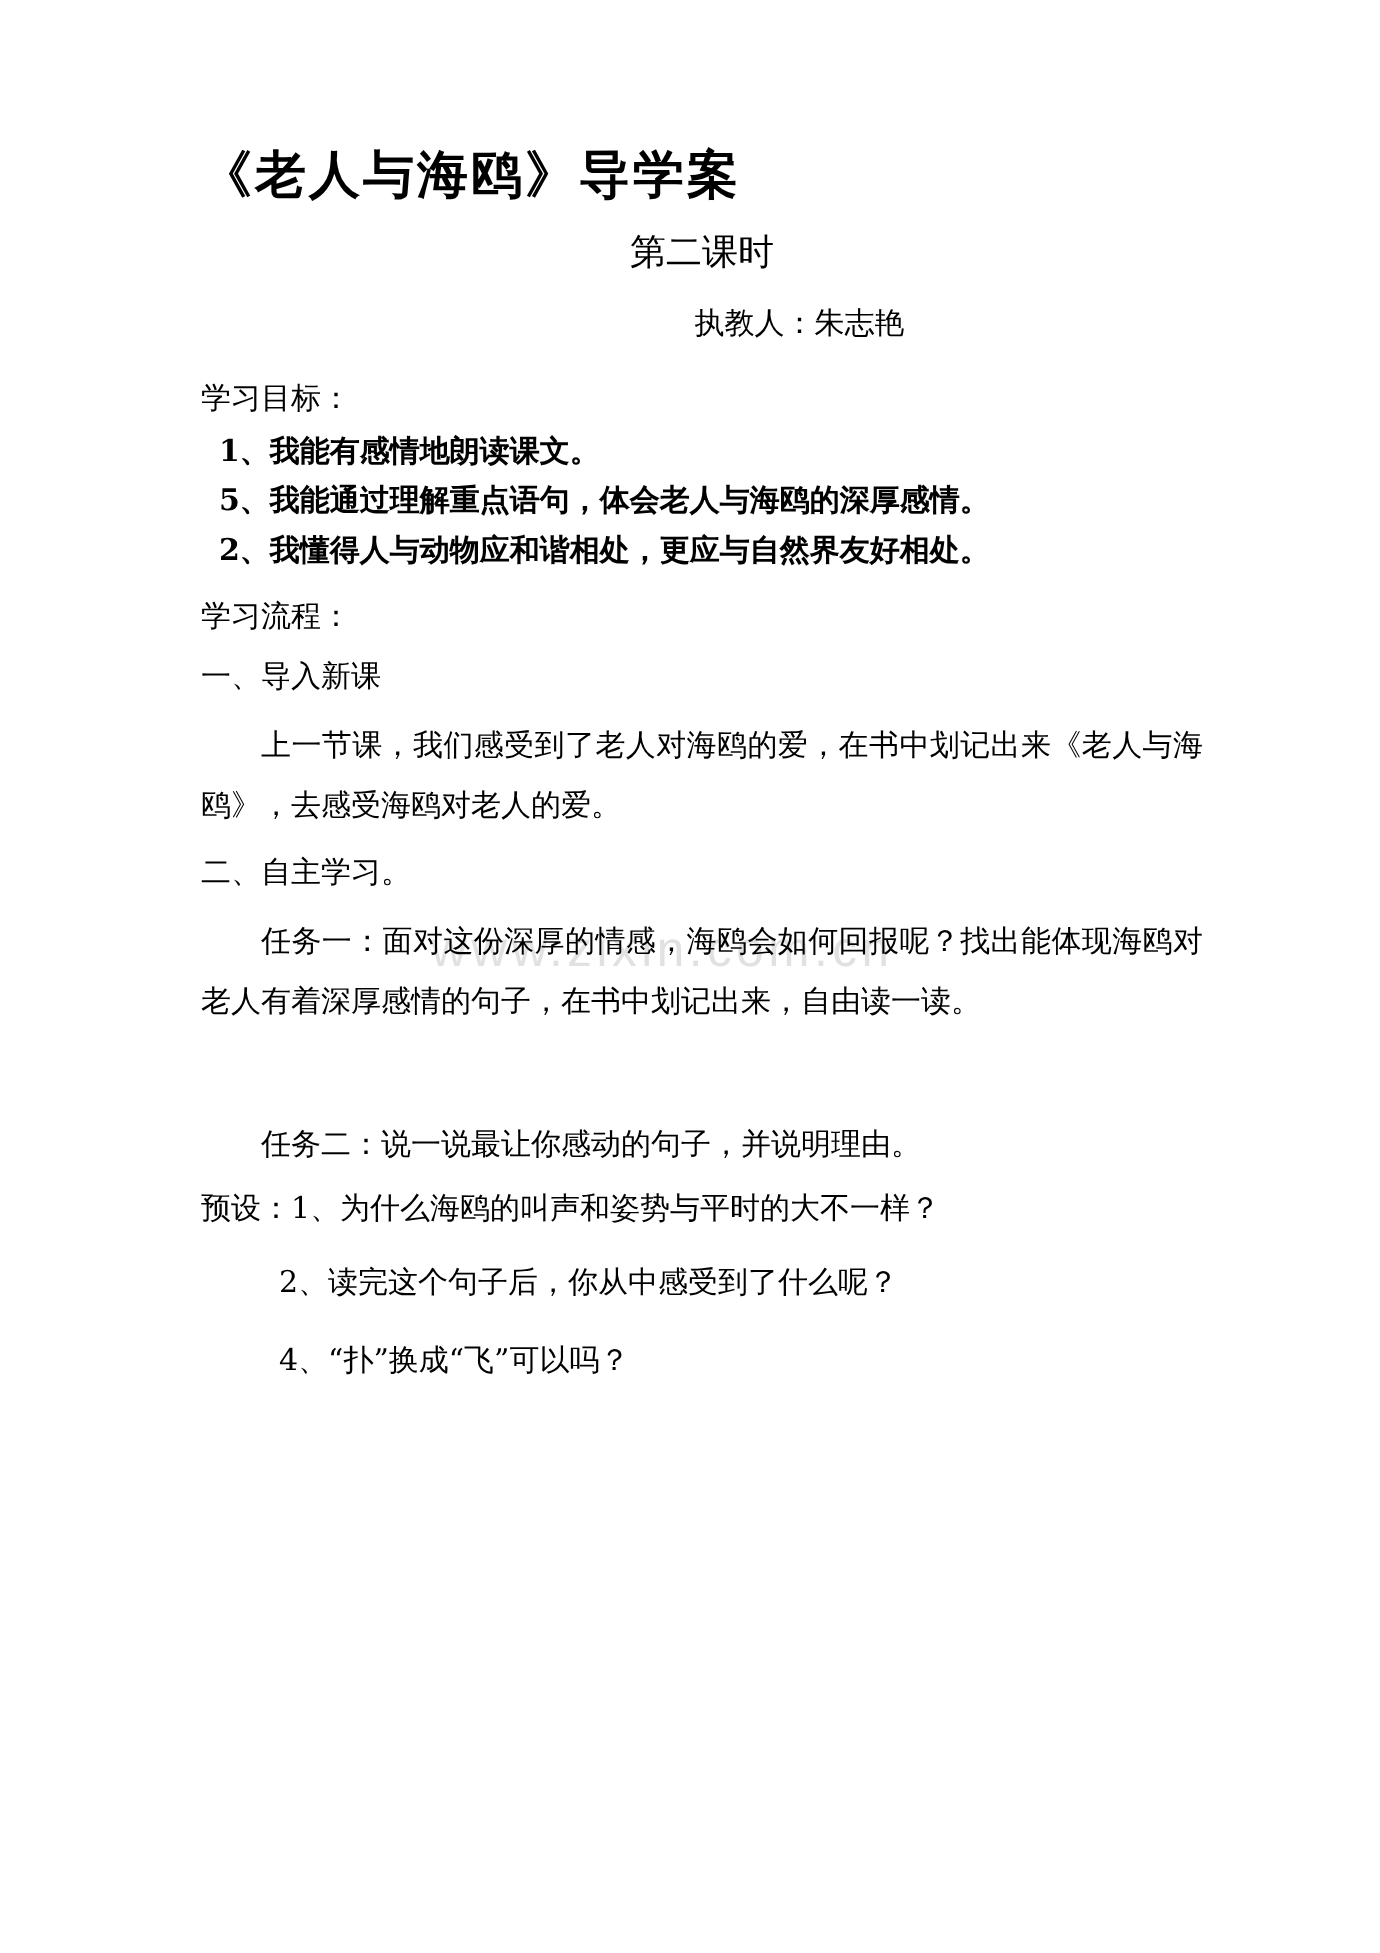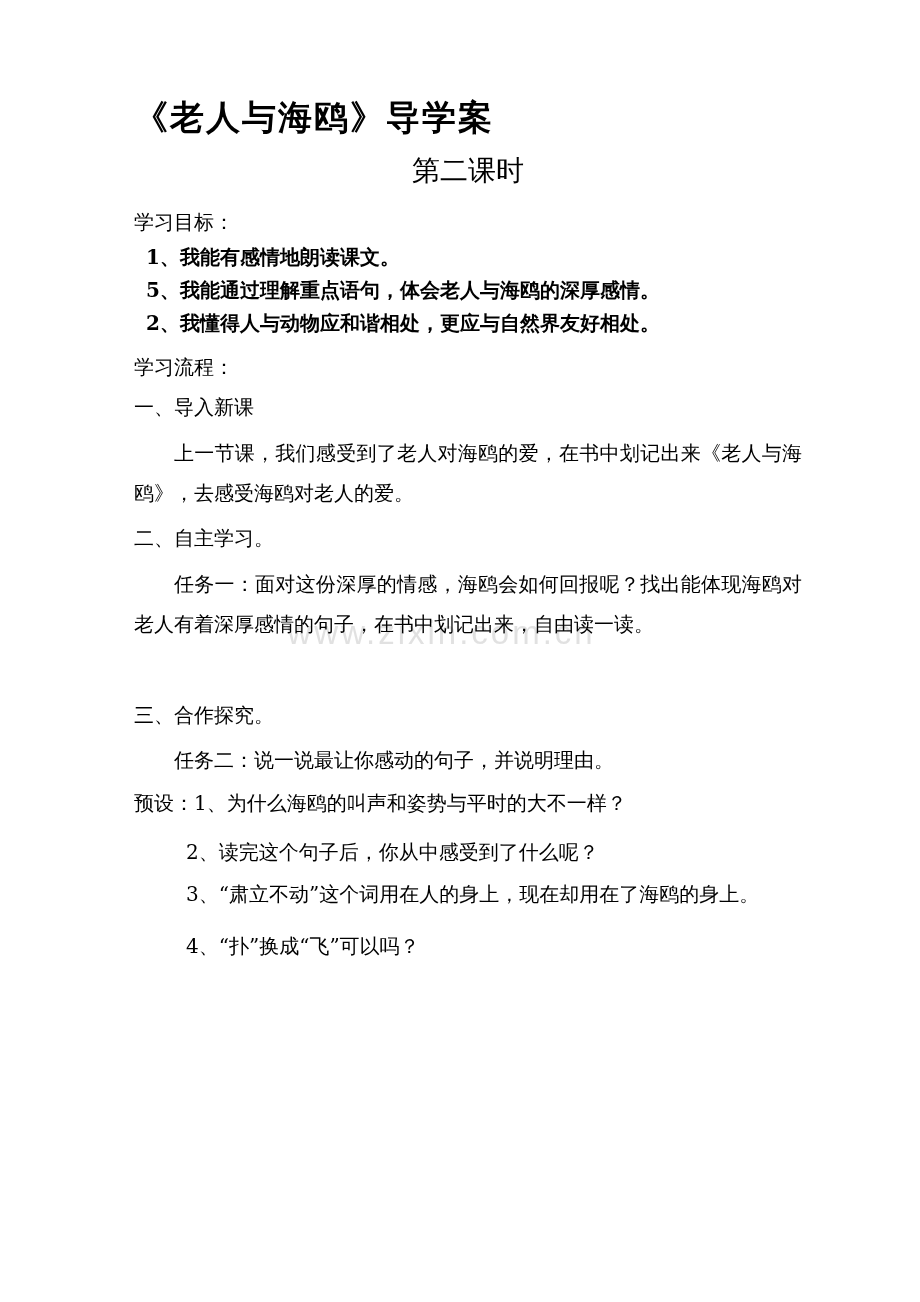--- a/index.html
+++ b/index.html
@@ -45,21 +45,21 @@
   }
   .doc-title {
     font-size: 34px;
     font-weight: bold;
     letter-spacing: 2px;
     margin: 0 0 14px 0;
     line-height: 1.25;
   }
   .doc-subtitle {
     text-align: center;
-    font-size: 28px;
+    font-size: 24px;
     margin: 12px 0 18px 0;
     line-height: 1.3;
   }
   .teacher-line {
     text-align: center;
     font-size: 20px;
     margin: 0 0 22px 0;
     padding-left: 130px;
     line-height: 1.3;
   }
@@ -114,44 +114,43 @@
 <div class="page">
 
   <div class="watermark">www.zixin.com.cn</div>
 
   <div class="content">
 
     <h1 class="doc-title">《老人与海鸥》导学案</h1>
 
     <div class="doc-subtitle">第二课时</div>
 
+    <div class="teacher-line">执教人：朱志艳</div>
 
     <div class="section-head">学习目标：</div>
 
     <div class="goal">1、我能有感情地朗读课文。</div>
     <div class="goal">5、我能通过理解重点语句，体会老人与海鸥的深厚感情。</div>
     <div class="goal">2、我懂得人与动物应和谐相处，更应与自然界友好相处。</div>
 
     <div class="flow-head">学习流程：</div>
 
     <div class="num-head">一、导入新课</div>
     <div class="para">上一节课，我们感受到了老人对海鸥的爱，在书中划记出来《老人与海鸥》，去感受海鸥对老人的爱。</div>
 
     <div class="num-head">二、自主学习。</div>
     <div class="para">任务一：面对这份深厚的情感，海鸥会如何回报呢？找出能体现海鸥对老人有着深厚感情的句子，在书中划记出来，自由读一读。</div>
 
     <div class="spacer-lg"></div>
 
-    <div class="num-head">三、合作探究。</div>
     <div class="para-tight">任务二：说一说最让你感动的句子，并说明理由。</div>
 
     <div class="para-noindent"><span>预设：</span><span>1、为什么海鸥的叫声和姿势与平时的大不一样？</span></div>
 
     <div class="para-tight indent-3">2、读完这个句子后，你从中感受到了什么呢？</div>
 
-    <div class="para-tight indent-3">3、“肃立不动”这个词用在人的身上，现在却用在了海鸥的身上。</div>
 
     <div class="spacer-sm"></div>
 
     <div class="para-tight indent-3">4、“扑”换成“飞”可以吗？</div>
 
   </div>
 </div>
 
 </body></html>

